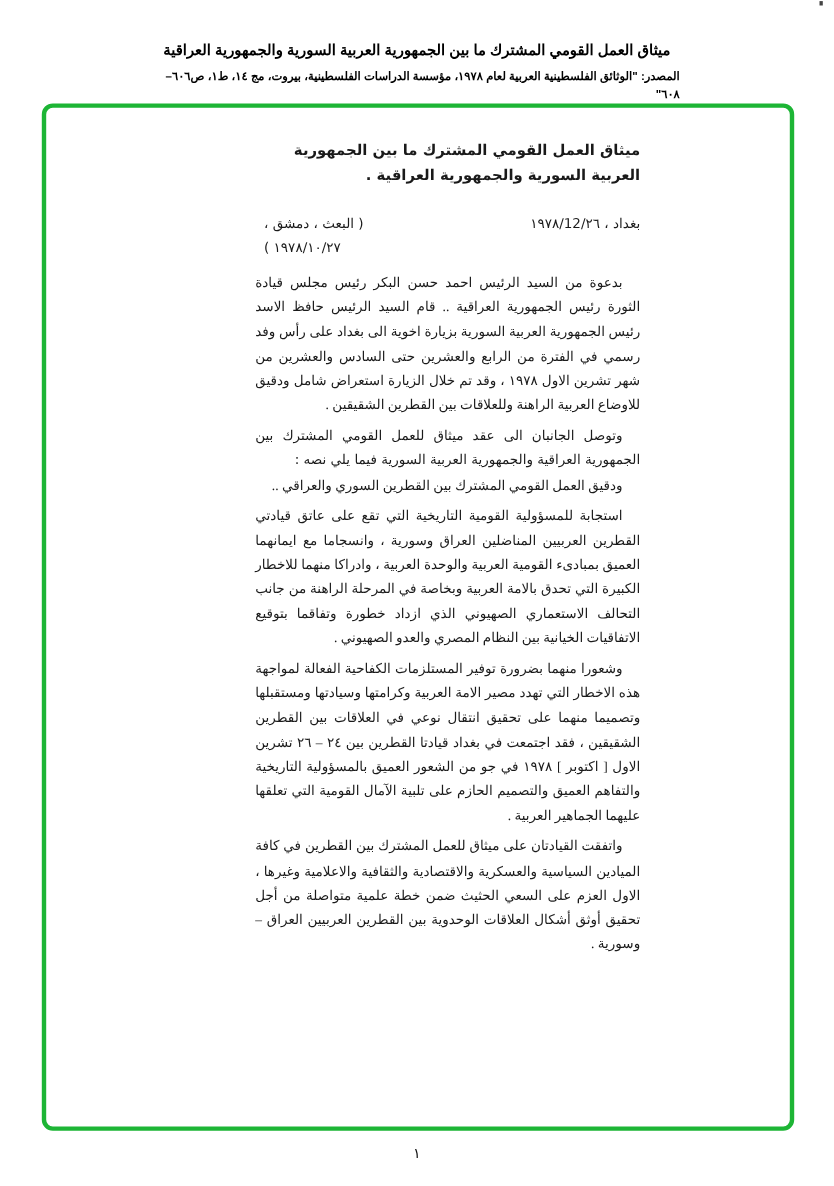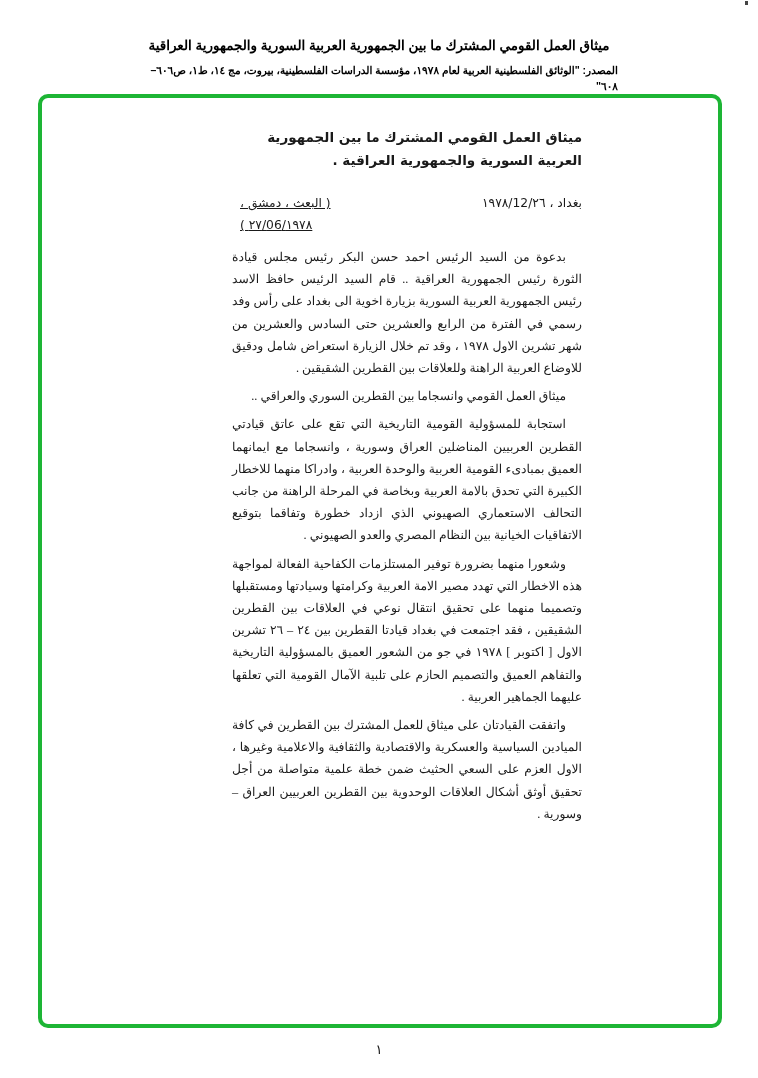--- a/index.html
+++ b/index.html
@@ -34,21 +34,21 @@
       line-height: 22.2px; color: #1a1a1a;
     }
     .scan-title {
       font-weight: bold; font-size: 13.5px; line-height: 23px;
       margin: 0 0 20px 0; text-align: right;
     }
     .dateline {
       display: flex; justify-content: space-between;
       font-size: 12.3px; line-height: 22px; margin-bottom: 10px;
     }
-    .dateline .left-col { text-align: left; padding-left: 8px; text-decoration: underline; }
+    .dateline .left-col { text-align: left; padding-left: 8px; }
     .para { margin: 0 0 6px 0; text-indent: 16px; font-family: Liberation Serif, serif; }
     .para-tight { margin: 0; text-indent: 16px; }
     .page-number {
       position: absolute; top: 1042px; left: 0; right: 0;
       text-align: center; font-size: 13px; color: #111;
     }
     .corner-mark {
       position: absolute; top: 1px; left: 745px; width: 3px; height: 4px;
       background: #444;
     }
@@ -64,23 +64,24 @@
 </header>
 
 <div class="frame" style="border-color: rgb(29, 181, 53);"></div>
 
 <main class="scan">
   <h2 class="scan-title">ميثاق العمل القومي المشترك ما بين الجمهورية العربية السورية والجمهورية العراقية .</h2>
   <div class="dateline">
     <span>بغداد ، ١٩٧٨/12/٢٦</span>
     <span class="left-col">
       <span>( البعث ، دمشق ،</span><br>
-      <span>١٩٧٨/06/٢٧ )</span>
+      <span>١٩٧٨/١٠/٢٧ )</span>
     </span>
   </div>
   <p class="para">بدعوة من السيد الرئيس احمد حسن البكر رئيس مجلس قيادة الثورة رئيس الجمهورية العراقية .. قام السيد الرئيس حافظ الاسد رئيس الجمهورية العربية السورية بزيارة اخوية الى بغداد على رأس وفد رسمي في الفترة من الرابع والعشرين حتى السادس والعشرين من شهر تشرين الاول ١٩٧٨ ، وقد تم خلال الزيارة استعراض شامل ودقيق للاوضاع العربية الراهنة وللعلاقات بين القطرين الشقيقين .</p>
-  <p class="para">ميثاق العمل القومي وانسجاما بين القطرين السوري والعراقي ..</p>
+  <p class="para-tight">وتوصل الجانبان الى عقد ميثاق للعمل القومي المشترك بين الجمهورية العراقية والجمهورية العربية السورية فيما يلي نصه :</p>
+  <p class="para">ودقيق العمل القومي المشترك بين القطرين السوري والعراقي ..</p>
   <p class="para">استجابة للمسؤولية القومية التاريخية التي تقع على عاتق قيادتي القطرين العربيين المناضلين العراق وسورية ، وانسجاما مع ايمانهما العميق بمبادىء القومية العربية والوحدة العربية ، وادراكا منهما للاخطار الكبيرة التي تحدق بالامة العربية وبخاصة في المرحلة الراهنة من جانب التحالف الاستعماري الصهيوني الذي ازداد خطورة وتفاقما بتوقيع الاتفاقيات الخيانية بين النظام المصري والعدو الصهيوني .</p>
   <p class="para">وشعورا منهما بضرورة توفير المستلزمات الكفاحية الفعالة لمواجهة هذه الاخطار التي تهدد مصير الامة العربية وكرامتها وسيادتها ومستقبلها وتصميما منهما على تحقيق انتقال نوعي في العلاقات بين القطرين الشقيقين ، فقد اجتمعت في بغداد قيادتا القطرين بين ٢٤ – ٢٦ تشرين الاول [ اكتوبر ] ١٩٧٨ في جو من الشعور العميق بالمسؤولية التاريخية والتفاهم العميق والتصميم الحازم على تلبية الآمال القومية التي تعلقها عليهما الجماهير العربية .</p>
   <p class="para">واتفقت القيادتان على ميثاق للعمل المشترك بين القطرين في كافة الميادين السياسية والعسكرية والاقتصادية والثقافية والاعلامية وغيرها ، الاول العزم على السعي الحثيث ضمن خطة علمية متواصلة من أجل تحقيق أوثق أشكال العلاقات الوحدوية بين القطرين العربيين العراق – وسورية .</p>
 </main>
 
 <div class="page-number">١</div>
 
 </body></html>

